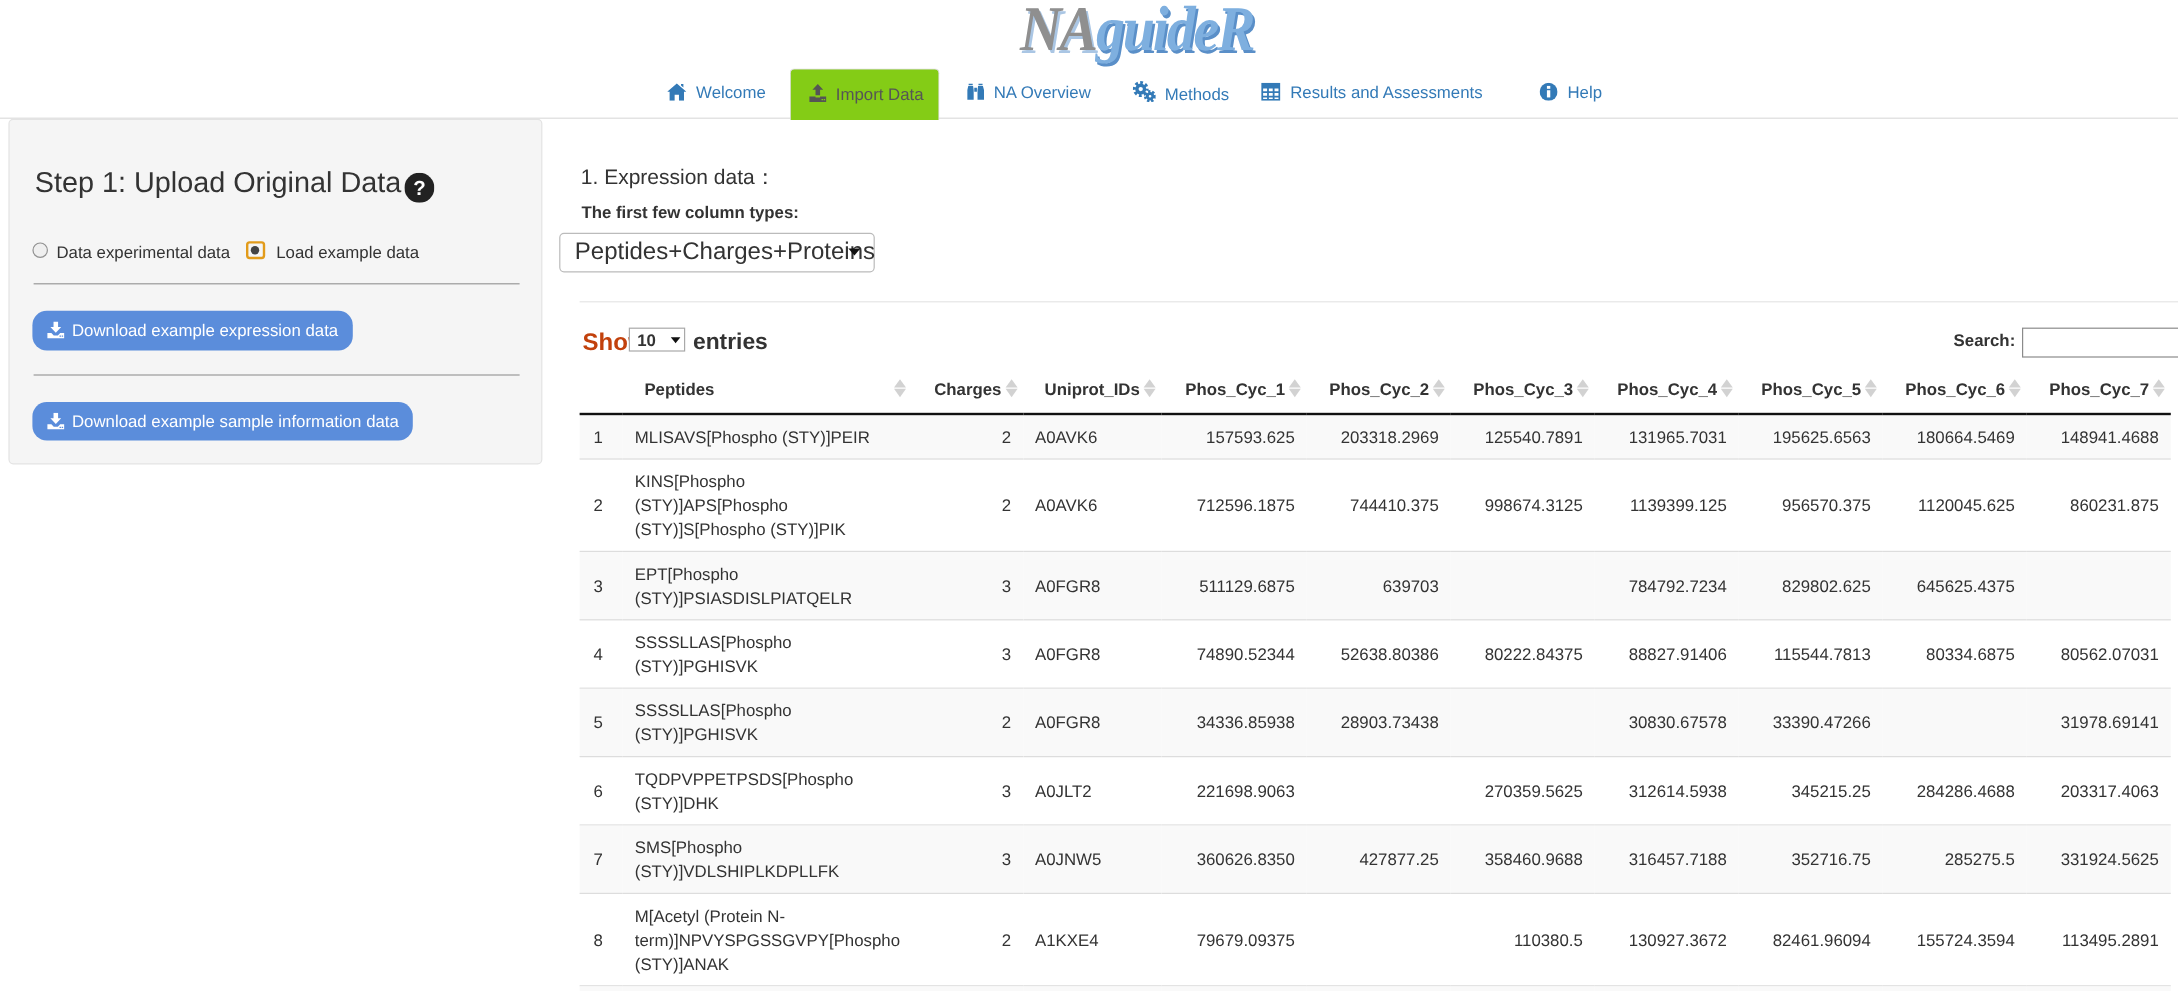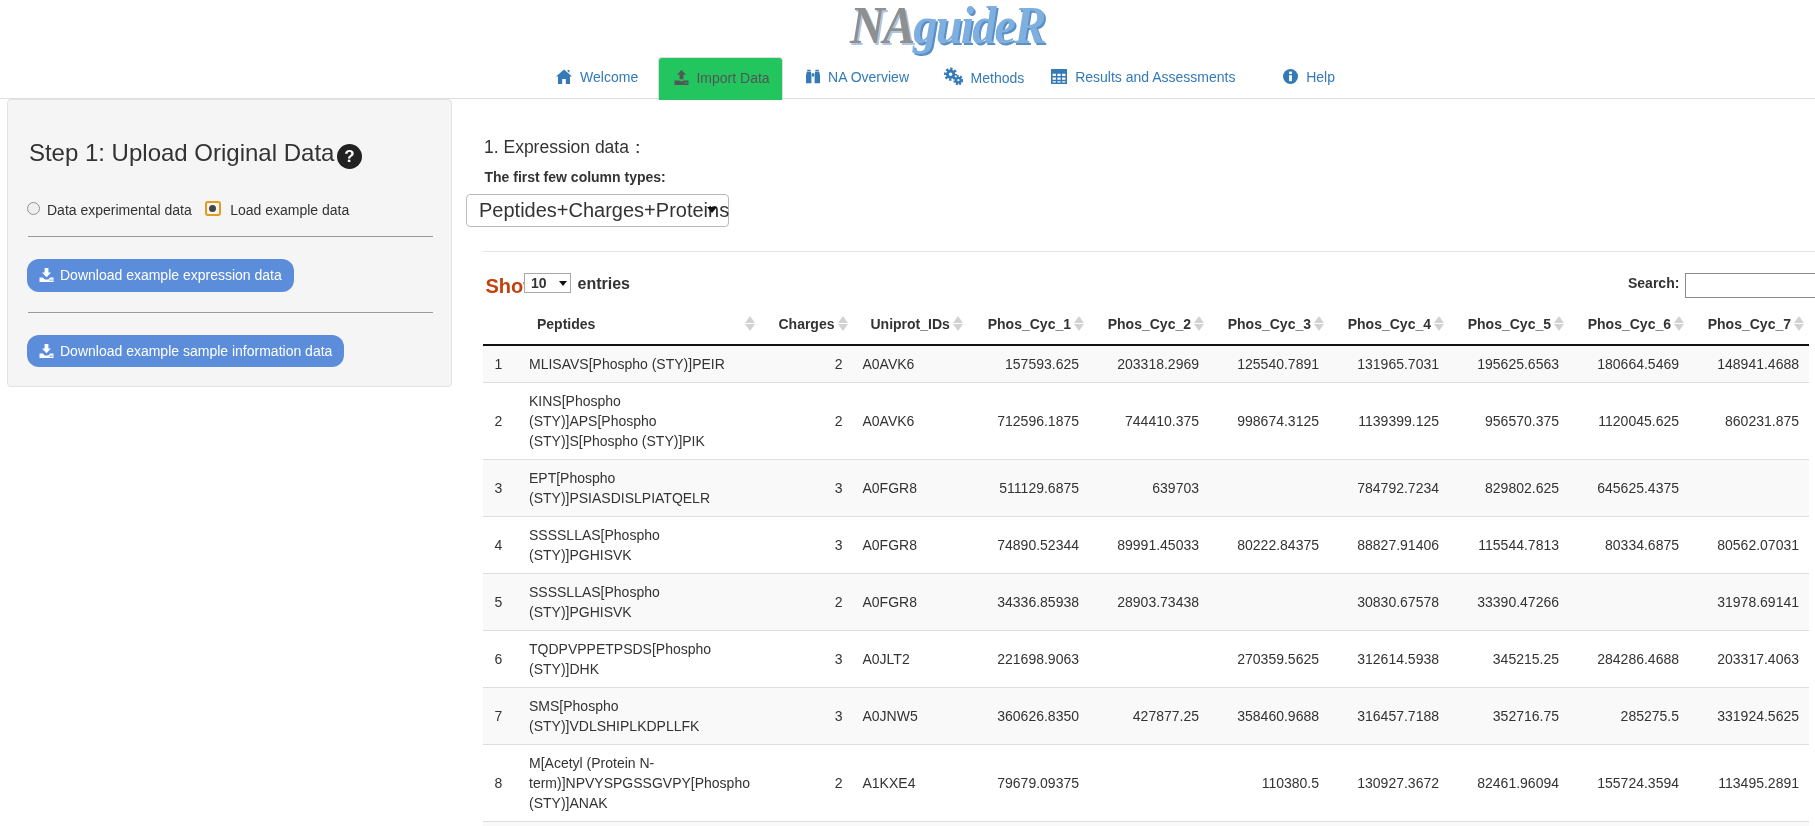--- a/index.html
+++ b/index.html
@@ -12,21 +12,21 @@
   font-size:53px; letter-spacing:-2px; white-space:nowrap; line-height:62px;
   transform-origin:0 50%; transform:scaleX(0.91); }
 #logo .na { color:#8f8f8f; text-shadow:2px 2px 0 #aac6e4; }
 #logo .gr { color:#7eafdf; text-shadow:2px 2px 0 #5a8fc8; }
 
 
 #navline { position:absolute; left:0; top:97.5px; width:1815px; height:0; border-bottom:1px solid #ddd; }
 .tab { position:absolute; top:56.5px; height:21px; padding:10px 15px; white-space:nowrap;
   font-size:14px; line-height:21px; color:#337ab7; }
 .tab svg { vertical-align:-2px; margin-right:4px; }
-.tab.active { background:#22c55e; border:1px solid #ddd; border-bottom:none; border-radius:4px 4px 0 0;
+.tab.active { background:#84cc16; border:1px solid #ddd; border-bottom:none; border-radius:4px 4px 0 0;
   color:#555; height:22px; z-index:5; padding:10px 12px 10px 15px; }
 
 
 #panel { position:absolute; left:7.3px; top:98.9px; width:443.2px; height:286.5px;
   background:#f5f5f5; border:1px solid #e3e3e3; border-radius:4px; }
 #step1 { position:absolute; left:28.9px; top:140px; font-size:24px; line-height:26px; color:#333; white-space:nowrap; }
 #qicon { position:absolute; left:337.4px; top:143.9px; }
 .rlabel { position:absolute; top:201.5px; font-size:14px; color:#333; white-space:nowrap; }
 #radio1 { position:absolute; left:26.7px; top:202.3px; width:11px; height:11px; border-radius:50%; border:1px solid #919191; background:#efefef; }
 #radio2wrap { position:absolute; left:205.1px; top:200.6px; width:11.5px; height:11.5px; border:2px solid #e29b1a; border-radius:3px; background:#f5f5f5; }
@@ -42,21 +42,21 @@
 #selbox { position:absolute; left:466px; top:193.5px; width:249px; height:31.5px; background:#fff;
   border:1px solid #bbb; border-radius:4px; font-size:20px; line-height:31.5px; padding-left:12px; }
 #selbox .caret { position:absolute; right:11.5px; top:12.5px; width:0; height:0;
   border-left:5.5px solid transparent; border-right:5.5px solid transparent; border-top:6px solid #111; }
 #mhr { position:absolute; left:483px; top:250.8px; width:1332px; height:0; border-top:1px solid #e5e5e5; }
 #showrow { position:absolute; left:485.5px; top:275px; font-weight:bold; font-size:20px; color:#c2410c; }
 #lensel { position:absolute; left:524px; top:272.8px; width:39px; height:18px; border:1px solid #a9a9a9;
   background:#fff; font-weight:bold; font-size:14px; line-height:18px; padding-left:6px; }
 #lensel .caret { position:absolute; left:34px; top:7px; width:0; height:0;
   border-left:4px solid transparent; border-right:4px solid transparent; border-top:5px solid #111; }
-#entries { position:absolute; left:577.5px; top:275px; font-weight:bold; font-size:16px; color:#333;text-align:right; }
+#entries { position:absolute; left:577.5px; top:275px; font-weight:bold; font-size:19px; color:#333;text-align:right; }
 #searchlab { position:absolute; left:1628px; top:275px; font-weight:bold; font-size:14px; color:#333; }
 #searchbox { position:absolute; left:1685px; top:272.5px; width:180px; height:23px;
   border:1px solid #8b8b8b; background:#fff; }
 
 
 #dt { position:absolute; left:483px; top:303.6px; border-collapse:separate; border-spacing:0;
   table-layout:fixed; width:1326px; font-size:14px; color:#333; }
 #dt th { font-weight:bold; padding:10px 18px; vertical-align:middle; position:relative;
   border-bottom:2px solid #111; text-align:left; line-height:20px; }
 #dt td { padding:8px 10px; vertical-align:middle; border-bottom:1px solid #ddd; line-height:20px;
@@ -207,21 +207,21 @@
         <td class="r">829802.625</td>
         <td class="r">645625.4375</td>
         <td class="r"></td>
       </tr>
 <tr>
         <td>4</td>
         <td class="nw">SSSSLLAS[Phospho<br>(STY)]PGHISVK</td>
         <td class="r">3</td>
         <td>A0FGR8</td>
 <td class="r">74890.52344</td>
-        <td class="r">89991.45033</td>
+        <td class="r">52638.80386</td>
         <td class="r">80222.84375</td>
         <td class="r">88827.91406</td>
         <td class="r">115544.7813</td>
         <td class="r">80334.6875</td>
         <td class="r">80562.07031</td>
       </tr>
 <tr class="odd">
         <td>5</td>
         <td class="nw">SSSSLLAS[Phospho<br>(STY)]PGHISVK</td>
         <td class="r">2</td>

